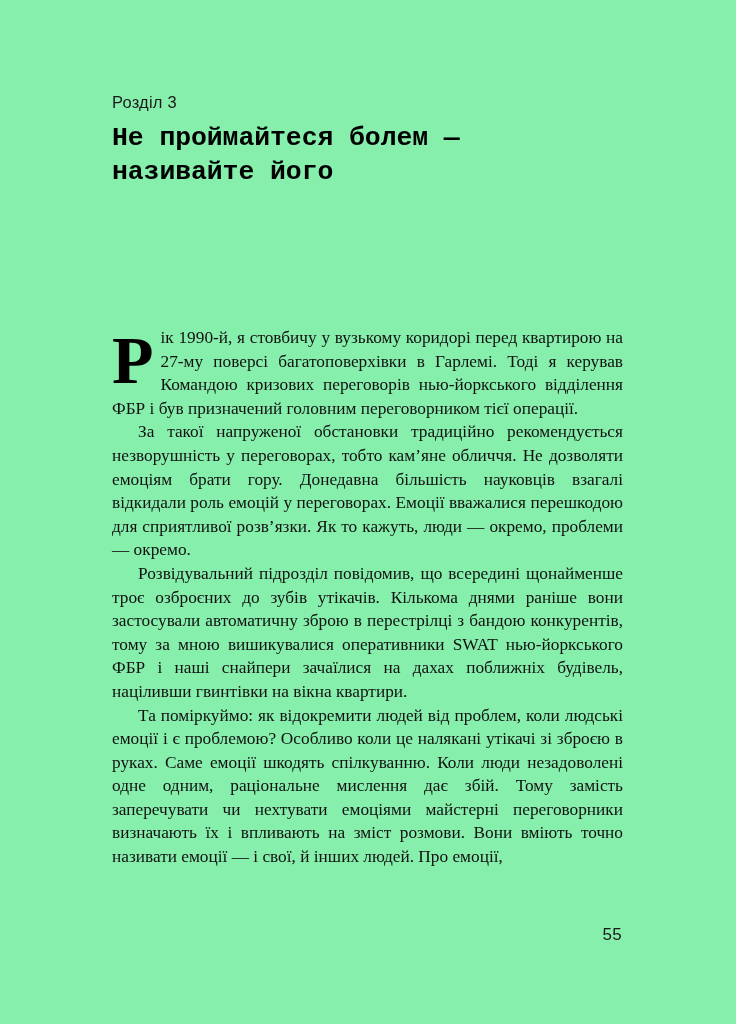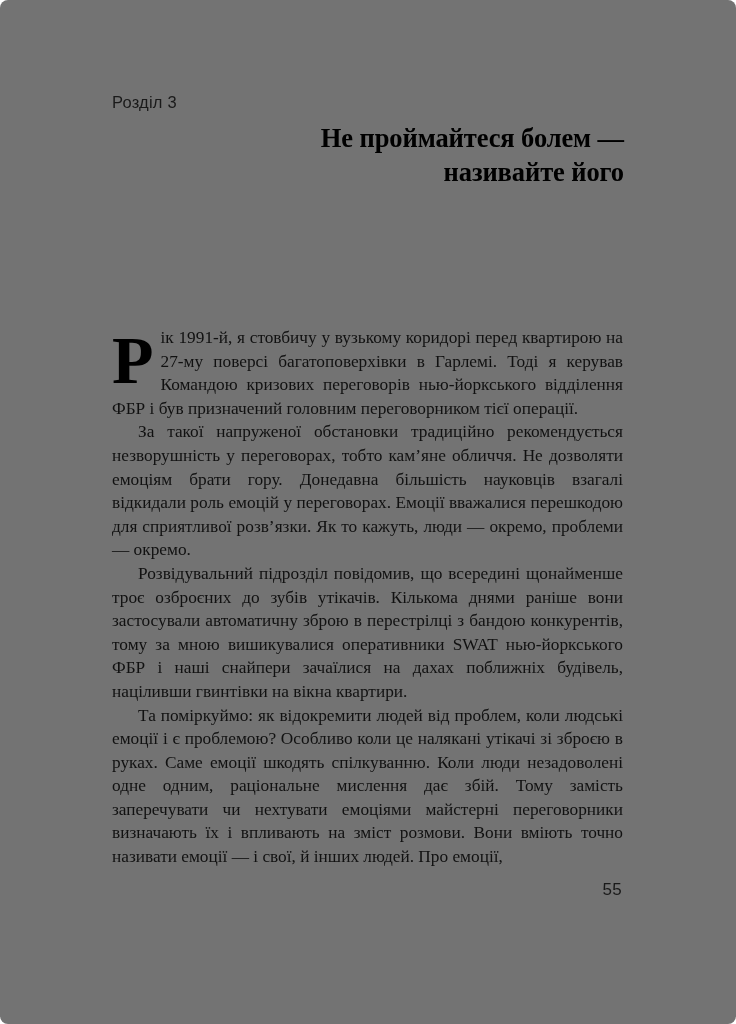--- a/index.html
+++ b/index.html
@@ -16,22 +16,21 @@
     font-family: "Liberation Serif", "DejaVu Serif", serif;
     color: #111111;
     -webkit-font-smoothing: antialiased;
   }
 
   .page {
     position: relative;
     width: 736px;
     height: 1024px;
     box-sizing: border-box;
-    background: #737373;
-    border-radius: 8px;
+    background: #86efac;
   }
 
   
   .chapter-head {
     position: absolute;
     left: 112px;
     top: 92px;
     width: 512px;
   }
 
@@ -40,29 +39,28 @@
     font-size: 16.5px;
     font-weight: 400;
     letter-spacing: 0.2px;
     color: #1a1a1a;
     line-height: 1.25;
     margin: 0 0 8px 0;
     white-space: pre;
   }
 
   .chapter-title {
-    font-family: Liberation Serif, serif;
+    font-family: Liberation Mono, monospace;
     font-size: 26.5px;
     font-weight: 700;
     letter-spacing: -0.1px;
     color: #000000;
     line-height: 34.5px;
     margin: 0;
     white-space: pre-line;
-    text-align: right;
   }
 
   
   .body-col {
     position: absolute;
     left: 112px;
     top: 326px;
     width: 511px;
   }
 
@@ -94,21 +92,21 @@
     line-height: 56px;
     padding: 4px 7px 0 0;
     margin-top: 2px;
     color: #000000;
   }
 
   
   .folio {
     position: absolute;
     right: 114px;
-    top: 880px;
+    top: 925px;
     font-family: "Liberation Sans", "DejaVu Sans", sans-serif;
     font-size: 17px;
     font-weight: 400;
     color: #1a1a1a;
     letter-spacing: 0.3px;
   }
 </style>
 </head>
 <body>
 
@@ -116,21 +114,21 @@
 
   <div class="chapter-head">
     <div class="chapter-eyebrow">Розділ 3</div>
     <h1 class="chapter-title">Не проймайтеся болем —
 називайте його</h1>
   </div>
 
   <div class="body-col">
 
     <p class="para para-first">
-      <span class="dropcap">Р</span><span>ік 1991-й, я стовбичу у вузькому коридорі перед квартирою на 27-му поверсі багатоповерхівки в Гарлемі. Тоді я керував Командою кризових переговорів нью-йоркського відділення ФБР і був призначений головним переговорником тієї операції.</span>
+      <span class="dropcap">Р</span><span>ік 1990-й, я стовбичу у вузькому коридорі перед квартирою на 27-му поверсі багатоповерхівки в Гарлемі. Тоді я керував Командою кризових переговорів нью-йоркського відділення ФБР і був призначений головним переговорником тієї операції.</span>
     </p>
 
     <p class="para">
       <span>За такої напруженої обстановки традиційно рекомендується незворушність у переговорах, тобто кам’яне обличчя. Не дозволяти емоціям брати гору. Донедавна більшість науковців взагалі відкидали роль емоцій у переговорах. Емоції вважалися перешкодою для сприятливої розв’язки. Як то кажуть, люди — окремо, проблеми — окремо.</span>
     </p>
 
     <p class="para">
       <span>Розвідувальний підрозділ повідомив, що всередині щонайменше троє озброєних до зубів утікачів. Кількома днями раніше вони застосували автоматичну зброю в перестрілці з бандою конкурентів, тому за мною вишикувалися оперативники SWAT нью-йоркського ФБР і наші снайпери зачаїлися на дахах поближніх будівель, націливши гвинтівки на вікна квартири.</span>
     </p>
 

